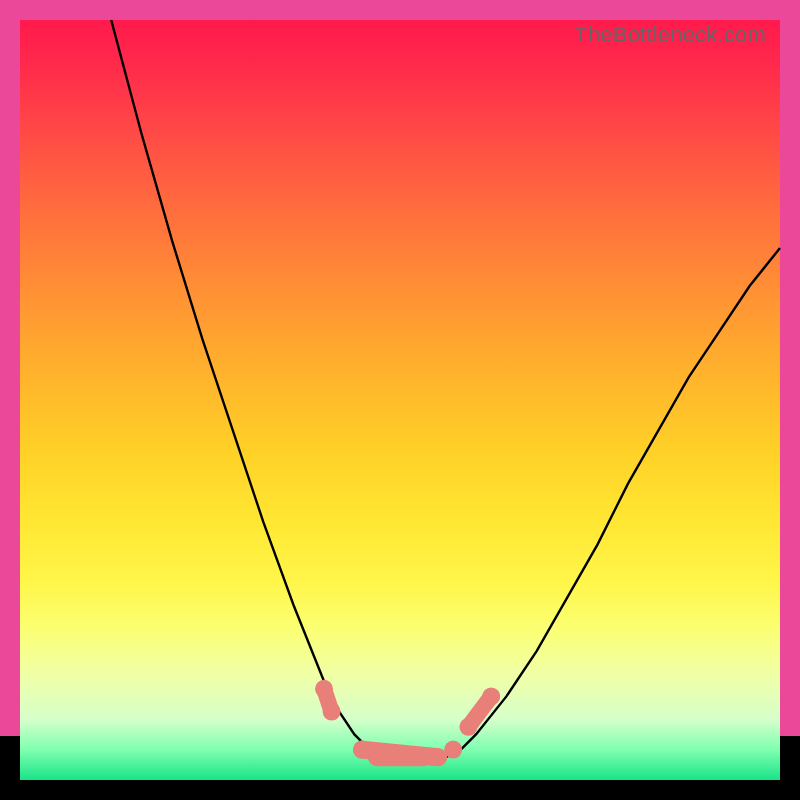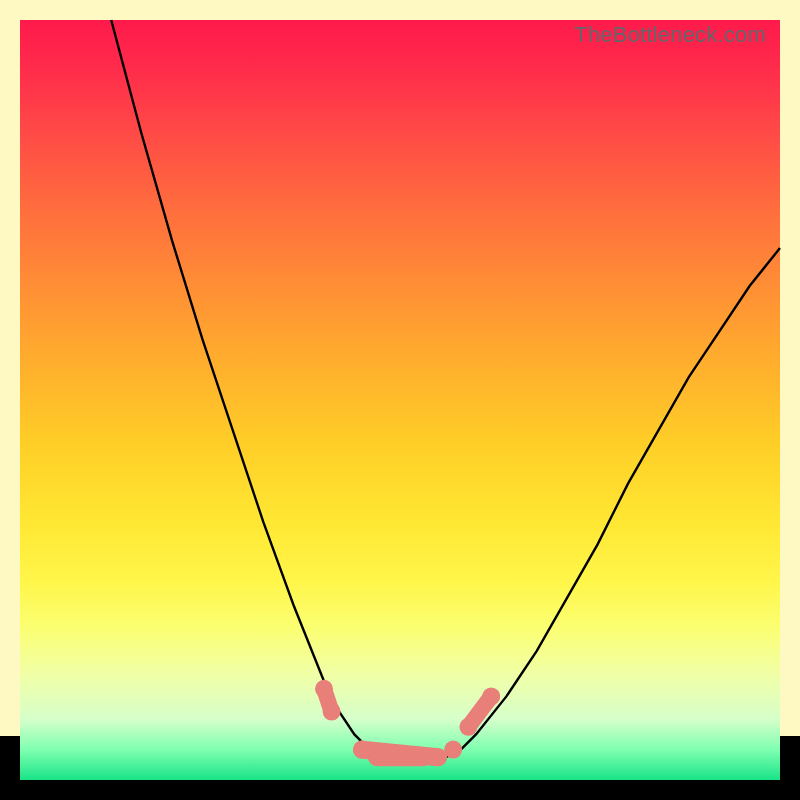--- a/index.html
+++ b/index.html
@@ -8,21 +8,21 @@
     width: 800px;
     height: 800px;
     background: #000;
     overflow: hidden;
     font-family: Arial, Helvetica, sans-serif;
   }
   .frame {
     position: relative;
     width: 800px;
     height: 736px;
-    background: #fef9c3;
+    background: #ec4899;
   }
   .plot {
     position: absolute;
     left: 20px;
     top: 20px;
     width: 760px;
     height: 760px;
     background: linear-gradient(to bottom,
       #ff1a4b 0%,
       #ff2a4b 6%,

